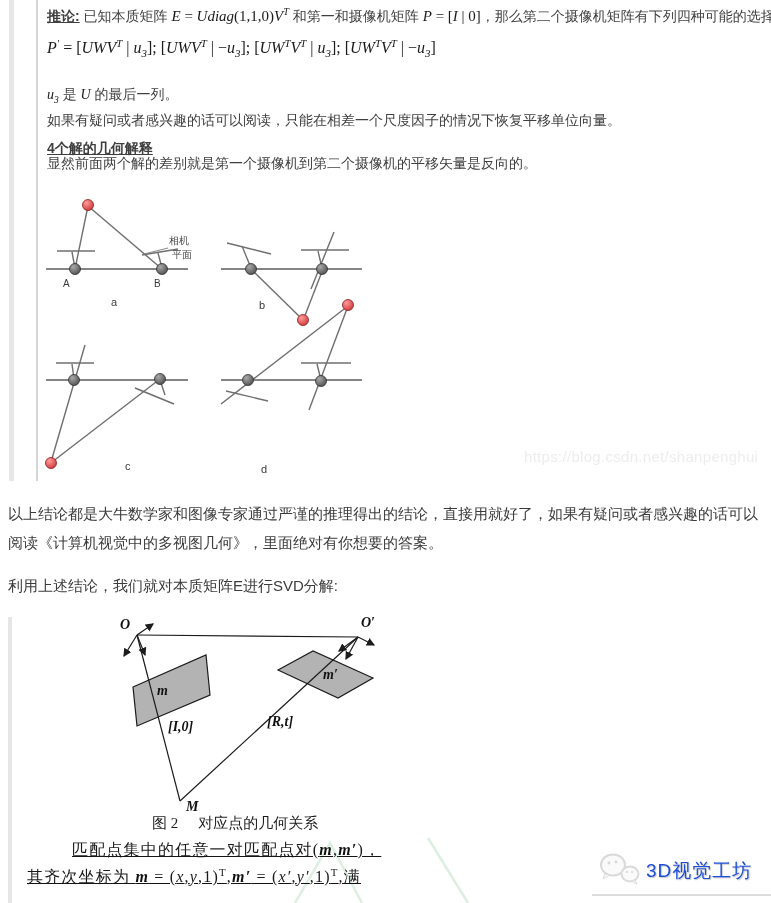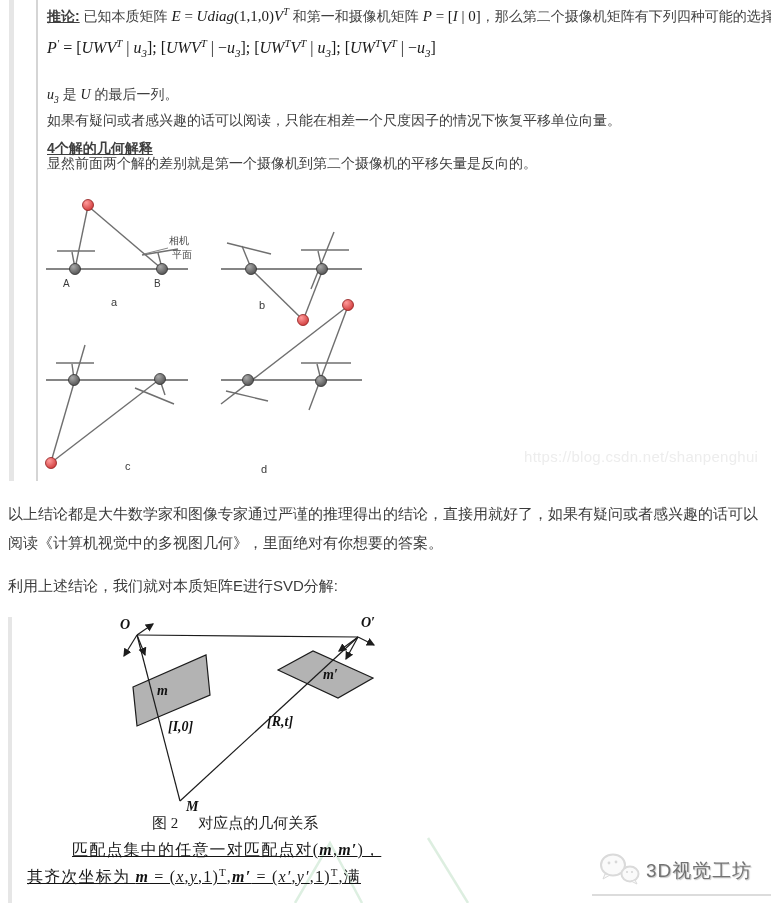--- a/index.html
+++ b/index.html
@@ -54,21 +54,21 @@
   .cap-gap{margin-left:20px;}
 
   .scan-text{position:absolute;font-family:"Liberation Serif","DejaVu Serif",serif;font-size:16px;
              color:#141414;letter-spacing:1.2px;white-space:nowrap;text-decoration:underline;}
   .scan-line1{left:72px;top:840px;}
   .scan-line2{left:27px;top:867px;}
   .scan-mark{position:absolute;left:280px;top:836px;}
 
   .brand-logo{position:absolute;left:598px;top:852px;}
   .brand-name{position:absolute;left:646px;top:858px;font-size:19px;letter-spacing:1px;
-              color:#737373;text-shadow:1px 1px 1px #c6c6c6,-1px -1px 0 #ffffff;white-space:nowrap;}
+              color:#1d4ed8;text-shadow:1px 1px 1px #c6c6c6,-1px -1px 0 #ffffff;white-space:nowrap;}
   .divider{position:absolute;left:592px;top:894px;width:179px;height:2px;background:#dcdcdc;}
 </style>
 </head>
 <body>
 
 <div class="page">
 
   <div class="quote-top">
     <div class="quote-inner">
 

